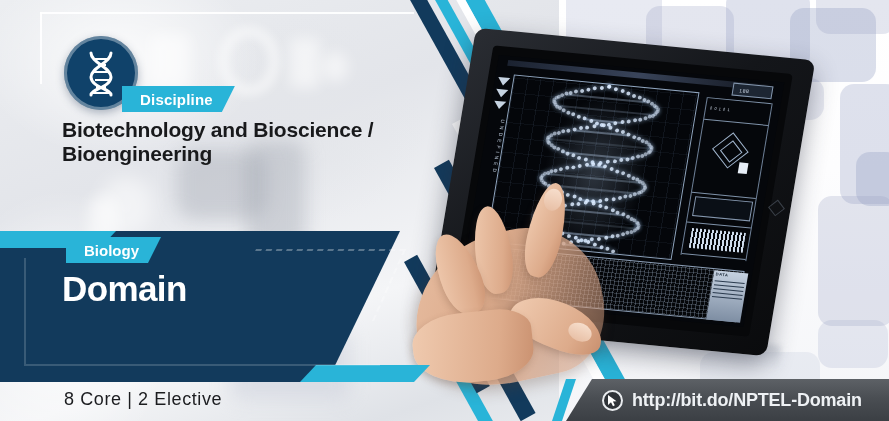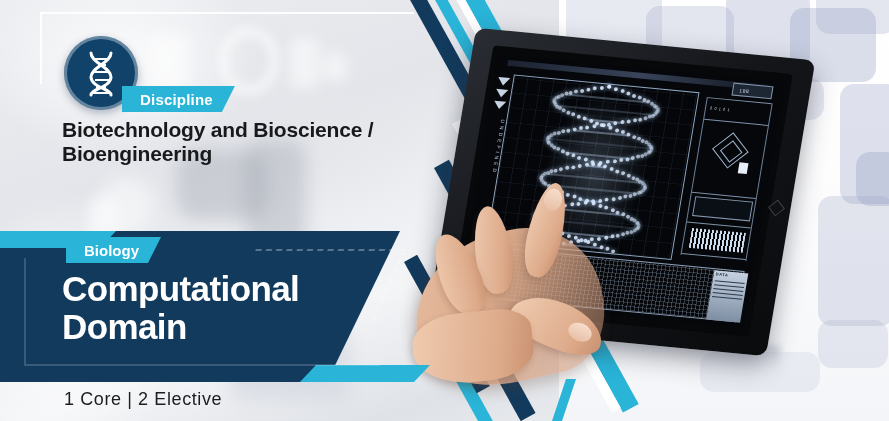--- a/index.html
+++ b/index.html
@@ -724,20 +724,27 @@
 
   <div id="discipline-tag">
     <span>Discipline</span>
   </div>
   <div id="discipline-title">Biotechnology and Bioscience / Bioengineering</div>
 
   <div id="domain-tag">
     <span>Biology</span>
   </div>
   <div id="domain-title">
-    <div>Computational</div>
     <div>Domain</div>
   </div>
-  <div id="course-count">1 Core | 2 Elective</div>
+  <div id="course-count">8 Core | 2 Elective</div>
 
   <div id="url-bar-cyan"></div>
+  <div id="url-bar">
+    <div id="cursor-icon">
+      <svg width="11" height="13" viewBox="0 0 11 13" aria-hidden="true">
+        <path d="M1 1 L1 11 L4 8.2 L6 12.2 L7.8 11.3 L5.9 7.5 L9.6 7.2 Z" fill="#ffffff"></path>
+      </svg>
+    </div>
+    <div id="url-text">http://bit.do/NPTEL-Domain</div>
+  </div>
 
 </div>
 
 </body></html>

